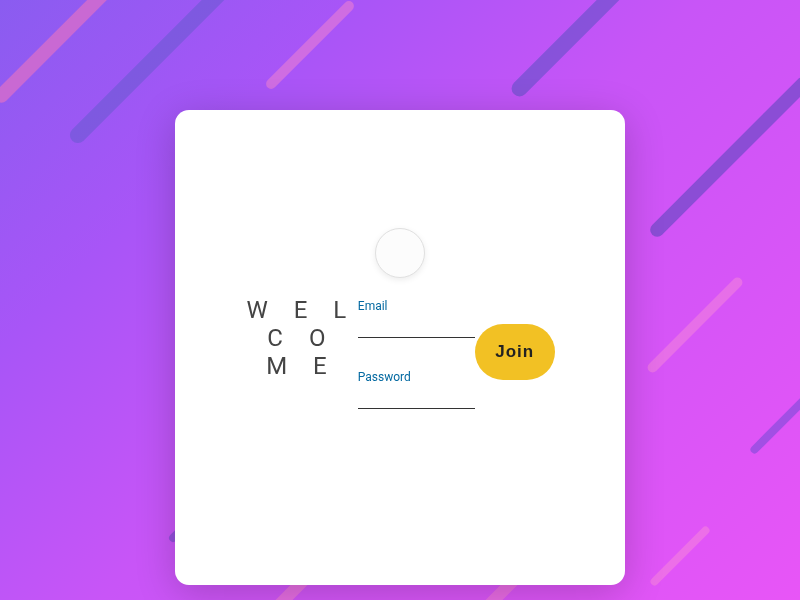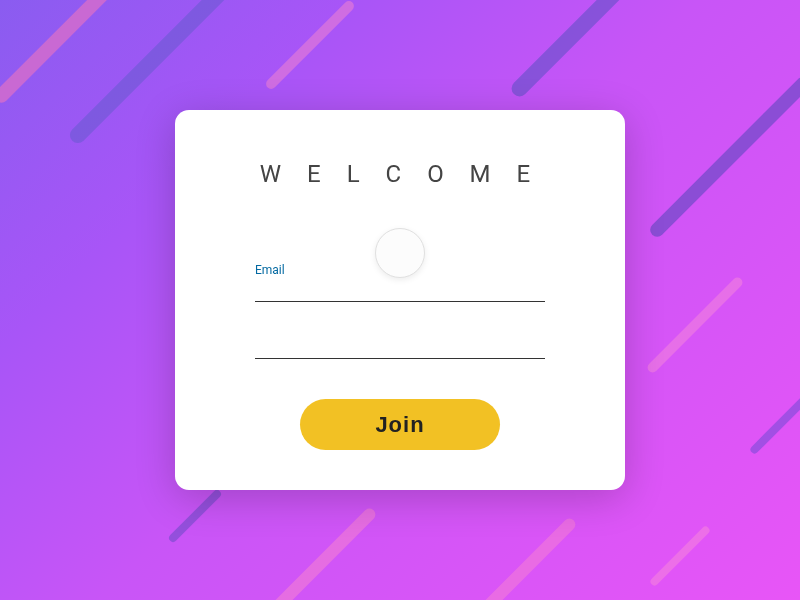--- a/index.html
+++ b/index.html
@@ -109,27 +109,27 @@
       background: rgba(255, 150, 210, 0.4);
       bottom: 40px;
       right: 80px;
     }
 
     .card {
       position: absolute;
       top: 110px;
       left: 175px;
       width: 450px;
-      height: 380px;
+      height: 475px;
       background: #ffffff;
       border-radius: 14px;
       box-shadow: 0 8px 40px rgba(0, 0, 0, 0.2);
       padding: 40px 70px 40px 70px;
       display: flex;
-      flex-direction: column;
+      flex-direction: row;
       align-items: center;
     }
 
     .title {
       font-size: 24px;
       font-weight: 400;
       letter-spacing: 10px;
       color: #444;
       margin-top: 10px;
       margin-bottom: 30px;
@@ -175,21 +175,21 @@
       background: transparent;
     }
 
     .join-btn {
       margin-top: 8px;
       width: 200px;
       height: 56px;
       background: #f2c124;
       border: none;
       border-radius: 999px;
-      font-size: 22px;
+      font-size: 17px;
       font-weight: 700;
       letter-spacing: 1px;
       color: #222;
       cursor: pointer;
     }
   </style>
 </head>
 <body>
 
 <div class="bg-streak streak-1"></div>
@@ -208,18 +208,19 @@
   <h1 class="title">W E L C O M E</h1>
 
   <div class="avatar"></div>
 
   <div class="field-group">
     <div class="field">
       <label class="field-label">Email</label>
       <input type="text" class="field-input" value="" style="">
     </div>
     <div class="field">
+      <label class="field-label">Password</label>
       <input type="password" class="field-input" value="" style="">
     </div>
   </div>
 
   <button class="join-btn">Join</button>
 </div>
 
 </body></html>

